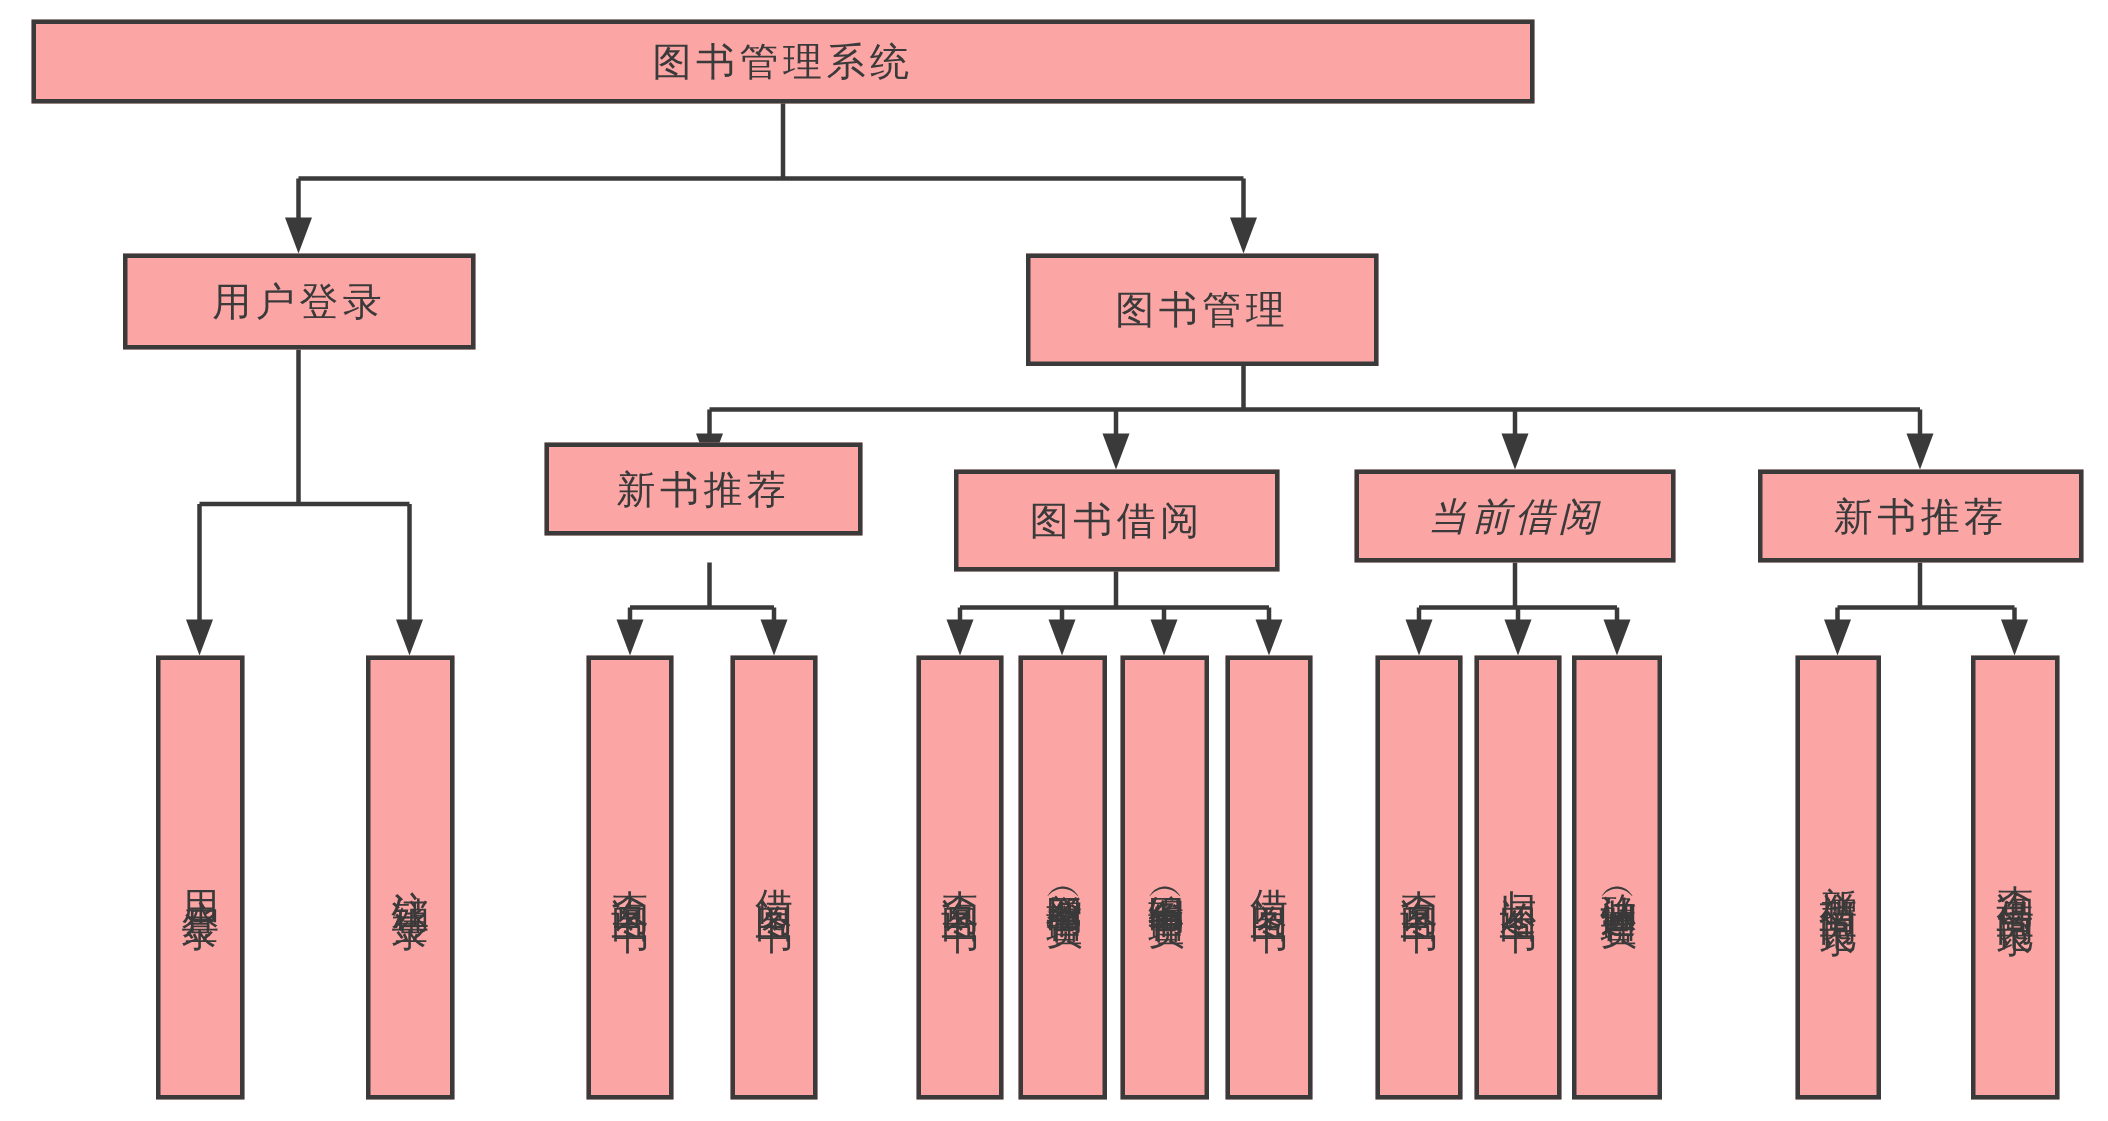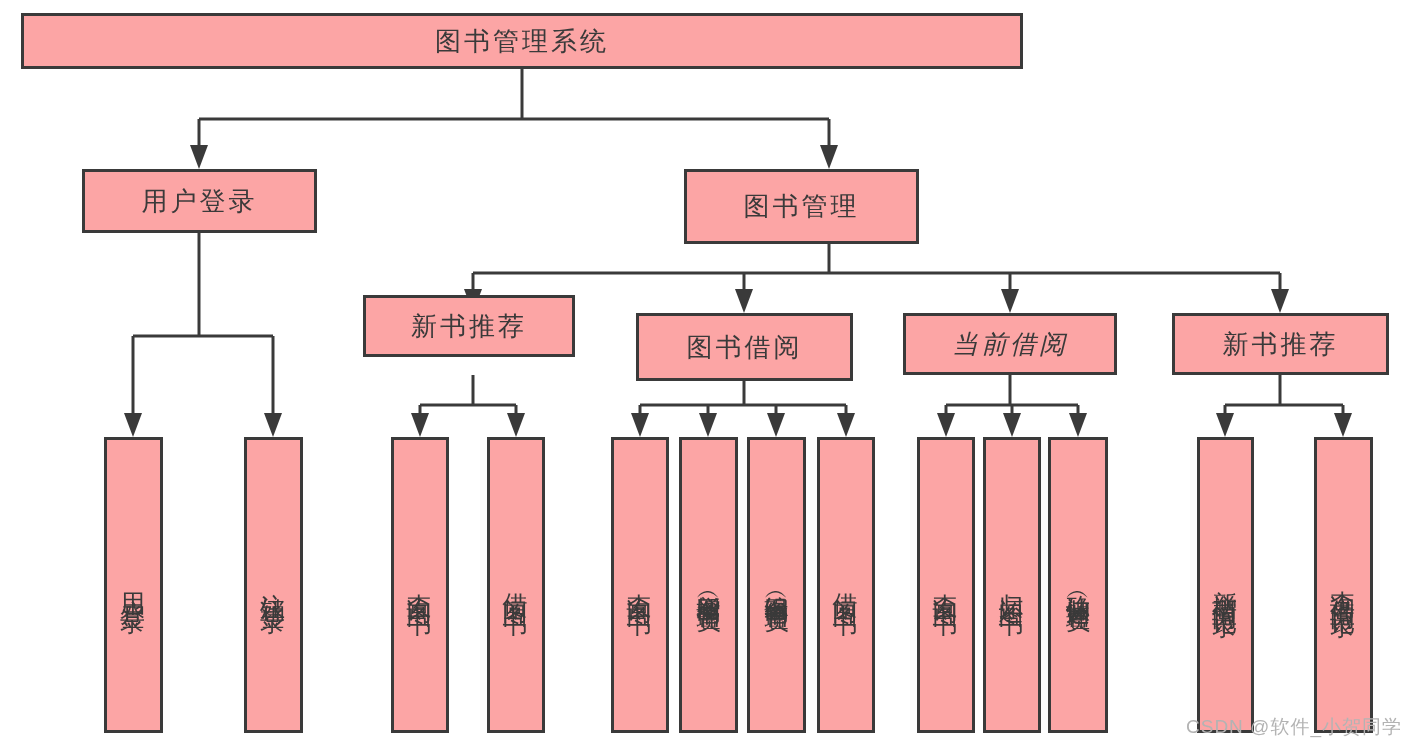--- a/index.html
+++ b/index.html
@@ -114,14 +114,13 @@
   <div class="node vbox tight" style="left:747px; width:59px;">编辑图书（管理员）</div>
   <div class="node vbox" style="left:817px; width:58px;">借阅图书</div>
 
   <div class="node vbox" style="left:917px; width:58px;">查询图书</div>
   <div class="node vbox" style="left:983px; width:58px;">归还图书</div>
   <div class="node vbox tight" style="left:1048px; width:60px;">确认归还（管理员）</div>
 
   <div class="node vbox mid" style="left:1197px; width:57px;">新增借阅记录</div>
   <div class="node vbox mid" style="left:1314px; width:59px;">查询借阅记录</div>
 
-  <div class="watermark">CSDN @软件_小贺同学</div>
 </div>
 
 </body></html>

